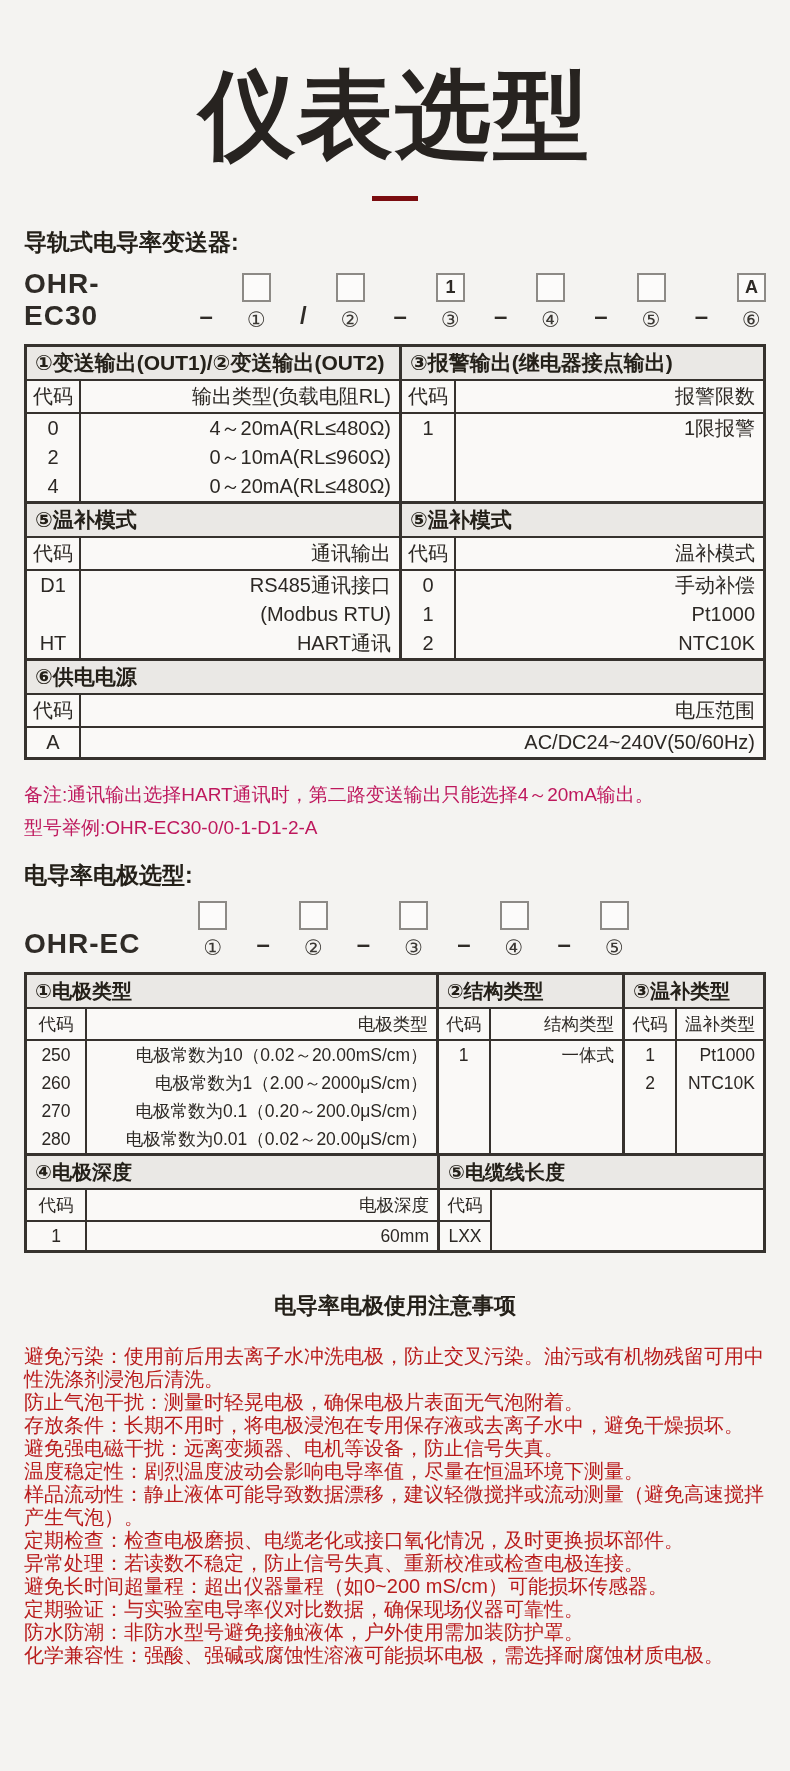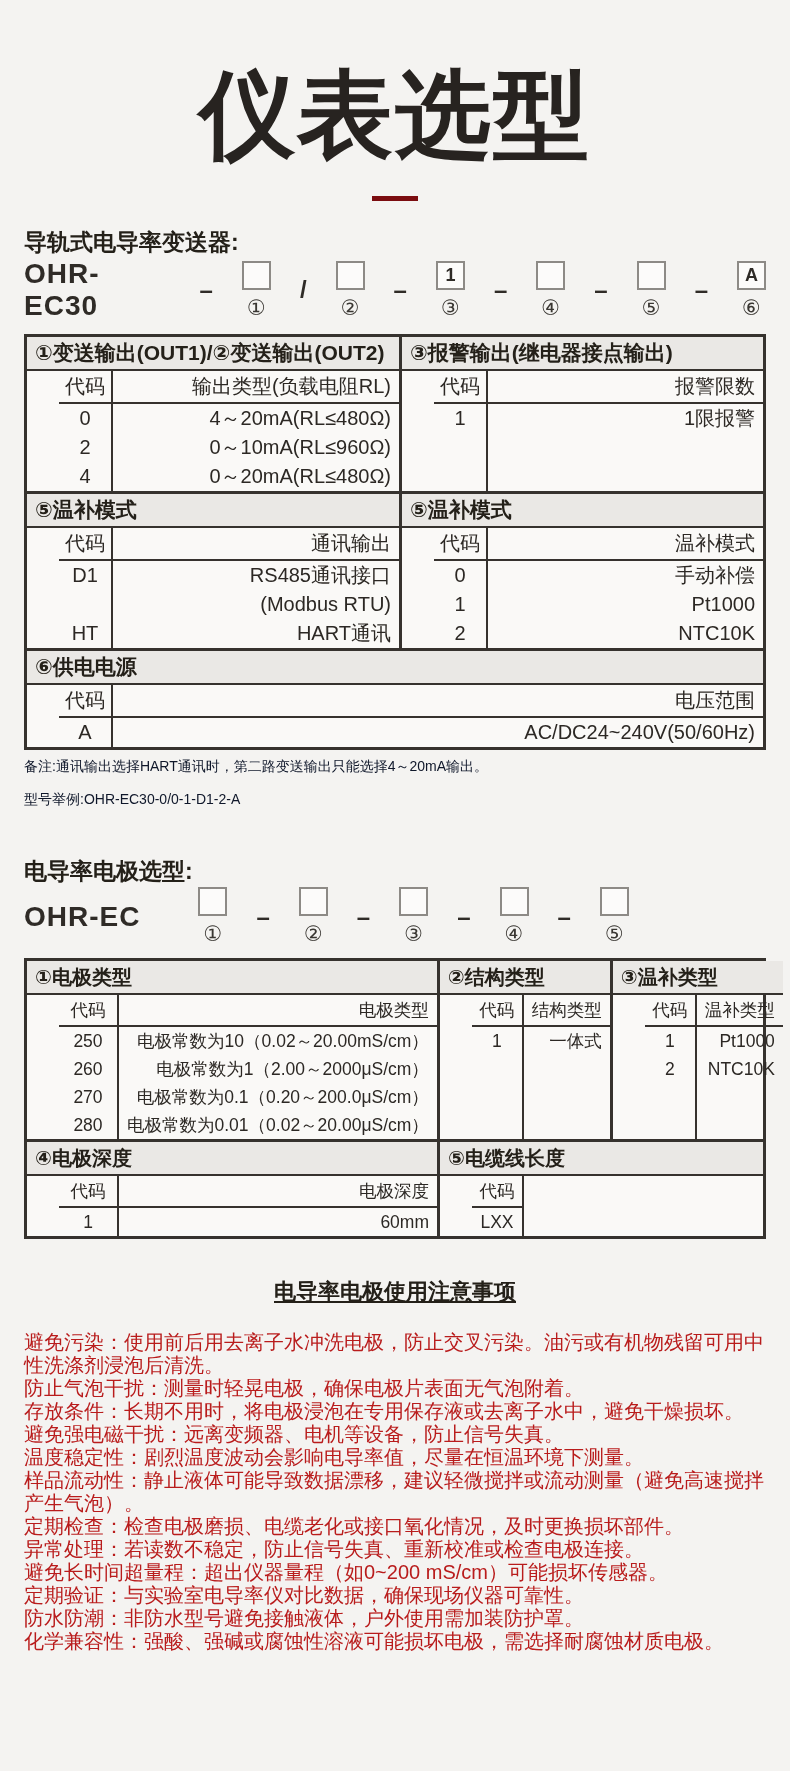--- a/index.html
+++ b/index.html
@@ -37,22 +37,22 @@
 
   .sec-heading{
     margin-top:26px;
     font-size:23px;
     font-weight:700;
     color:#242019;
   }
 
   
   .model-row{
-    display:flex; align-items:center;
-    gap:29px;
+    display:flex; align-items:flex-end;
+    margin-top:10px; gap:29px;
     color:#2f2b27; font-weight:700;
   }
   .model-prefix{ font-size:28px; line-height:32px; letter-spacing:1px; }
   .model-sep{ font-size:24px; line-height:32px; }
   .model-unit{ display:flex; flex-direction:column; align-items:center; gap:6px; }
   .model-box{
     width:29px; height:29px;
     border:2px solid #8d8a86;
     background:#fcfbfa;
     display:flex; align-items:center; justify-content:center;
@@ -82,21 +82,21 @@
     height:34px; line-height:30px;
     padding:1px 8px 0 8px;
     border-bottom:2px solid var(--line);
     color:#242019;
     white-space:nowrap; overflow:hidden;
   }
   .grid{ display:flex; flex:1; }
   .code-col{
     width:54px; flex-shrink:0;
     border-right:2px solid var(--line);
-    display:flex; flex-direction:column;margin-left:32px;
+    display:flex; flex-direction:column;
   }
   .val-col{ flex:1; display:flex; flex-direction:column; overflow:hidden;text-align:right; }
   .cell{
     font-size:20px; line-height:29px; height:29px;
     padding:0 8px; white-space:nowrap;
   }
   .code-col .cell{ text-align:center; padding:0 2px; }
   .cell.head{
     height:33px; line-height:31px;
     border-bottom:2px solid var(--line);
@@ -108,30 +108,30 @@
   .tbl2 .cell.head{ height:32px; line-height:30px; }
   .tbl2 .sec-header{ font-size:20px; }
   .tbl2 .code-col{ width:52px; }
   .tbl2 .colA .code-col, .tbl2 .colL .code-col{ width:60px; }
   .colL{ width:410px; }
   .colR{ flex:1; border-left:3px solid var(--line); }
   .tbl2 .cable-line{ font-size:17.5px; line-height:26px; height:26px; padding:0 8px; white-space:nowrap; }
   .tbl2 .cable-pad{ padding-top:2px; padding-bottom:8px; }
 
   .tbl-note{
-    font-size:14px; line-height:33px;
-    color:#0f172a;
+    margin-top:18px;
+    font-size:19px; line-height:33px;
+    color:#be185d;
   }
 
   .prec-title{
     margin-top:38px;
     text-align:center;
     font-size:22px; font-weight:700;
     color:#242019;
-    text-decoration:underline;
   }
   .prec-list{
     margin-top:24px;
     font-size:20px; line-height:23px;
     color:#b91c1c;
   }
 </style>
 </head>
 <body>
 
@@ -263,21 +263,21 @@
         </div>
       </div>
     </div>
   </div>
 
   <div class="tbl-note">
     <div>备注:通讯输出选择HART通讯时，第二路变送输出只能选择4～20mA输出。</div>
     <div>型号举例:OHR-EC30-0/0-1-D1-2-A</div>
   </div>
 
-  <h2 class="sec-heading" style="margin-top:40px;">电导率电极选型:</h2>
+  <h2 class="sec-heading" style="margin-top:16px;">电导率电极选型:</h2>
 
   <div class="model-row">
     <span class="model-prefix">OHR-EC</span>
     <span class="model-sep"></span>
     <span class="model-unit">
       <span class="model-box"></span>
       <span class="model-circle">①</span>
     </span>
     <span class="model-sep">–</span>
     <span class="model-unit">

